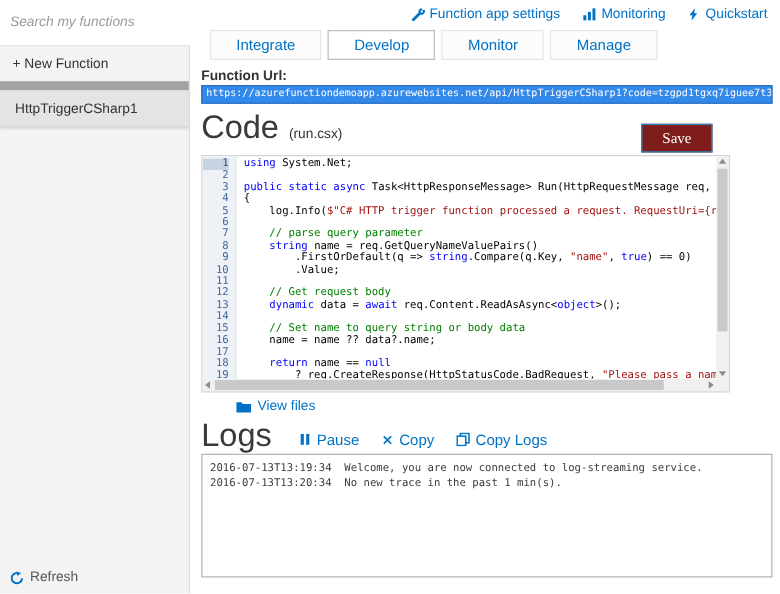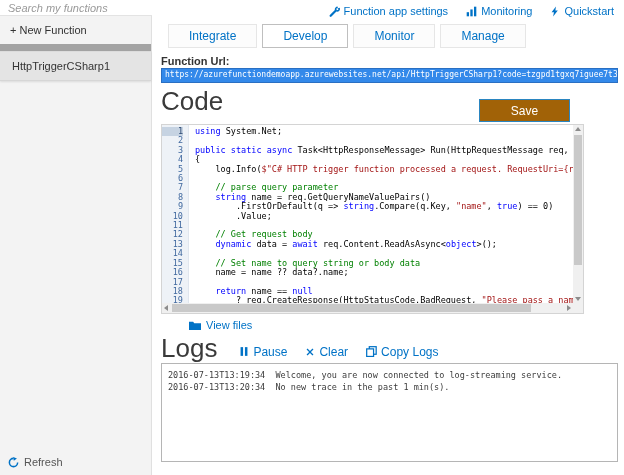--- a/index.html
+++ b/index.html
@@ -2,21 +2,21 @@
 <html><head>
 <meta charset="utf-8">
 <style>
   * { margin:0; padding:0; box-sizing:border-box; }
   html,body { width:624px; height:475px; overflow:hidden; }
   body { font-family:"Liberation Sans",sans-serif; background:#fff; color:#333; }
   .app { position:relative; width:624px; height:475px; background:#fff; overflow:hidden; }
 
   
   .sidebar { position:absolute; left:0; top:0; width:152px; height:475px; background:#f3f3f3; border-right:1px solid #e0e0e0; }
-  .search { display:block; width:152px; height:16px; border:none; border-bottom:1px solid #e3e3e3; padding:0 8px; font-family:"Liberation Sans",sans-serif; font-size:11px; background:#fff; outline:none; color:#333; }
+  .search { display:block; width:152px; height:37px; border:none; border-bottom:1px solid #e3e3e3; padding:0 8px; font-family:"Liberation Sans",sans-serif; font-size:11px; background:#fff; outline:none; color:#333; }
   .search::placeholder { color:#9a9a9a; font-style:italic; }
   .side-item { font-size:11px; color:#333; padding:8px 10px; cursor:pointer; }
   .side-item.new-fn { border-bottom:7px solid #a3a3a3; }
   .side-item.selected { background:#e4e4e4; border-top:1px solid #dcdcdc; border-bottom:1px solid #d6d6d6; box-shadow:0 1px 2px rgba(0,0,0,.10);padding-left:12px; }
   .refresh { position:absolute; left:8px; bottom:7px; font-size:11px; color:#555; display:flex; align-items:center; gap:5px; cursor:pointer; }
 
   
   .main { position:absolute; left:153px; top:0; right:0; height:475px; background:#fff; }
   .topbar { position:absolute; top:5px; right:10px; display:flex; gap:18px; }
   .toplink { font-size:11px; color:#0072c6; display:flex; align-items:center; gap:4px; cursor:pointer; white-space:nowrap; }
@@ -24,24 +24,24 @@
   .icon svg { display:block; }
 
   .tabs { position:absolute; top:24px; left:15px; display:flex; gap:5px; }
   .tab { font-size:12px; color:#0072c6; padding:4px 20px; border:1px solid #e6e6e6; background:#fcfcfc; cursor:pointer; }
   .tab.active { background:#fff; border-color:#bfbfbf; }
 
   .content { position:absolute; top:45px; left:8px; right:6px; bottom:0; }
   .fn-url-label { position:absolute; top:10px; left:0; font-size:11px; font-weight:bold; color:#333; }
   .fn-url { position:absolute; top:23px; left:0; right:0; height:15px; background:#3389ea; border:1px solid #2a6fc2; color:#fff; font-family:"DejaVu Sans Mono",monospace; font-size:8px; line-height:12px; padding:0 3px; white-space:nowrap; overflow:hidden; cursor:text; }
 
-  .code-title-row { position:absolute; top:41px; left:0; display:flex; align-items:baseline; gap:8px;flex-direction:column; }
+  .code-title-row { position:absolute; top:41px; left:0; display:flex; align-items:baseline; gap:8px; }
   .big-title { font-size:26px; font-weight:300; color:#3a3a3a; }
   .filename { font-size:11px; color:#333; }
-  .save-btn { position:absolute; top:54px; right:48px; width:91px; height:23px; background:#a16207; border:1px solid #2a85c0; color:#fff; font-family:Liberation Sans, sans-serif; font-size:12px; cursor:pointer; }
+  .save-btn { position:absolute; top:54px; right:48px; width:57px; height:23px; background:#7f1d1d; border:1px solid #2a85c0; color:#fff; font-family:Liberation Serif, serif; font-size:12px; cursor:pointer; }
 
   
   .editor { position:absolute; top:79px; left:0; width:423px; height:190px; border:1px solid #d4d4d4; background:#fff; overflow:hidden; }
   .gutter { position:absolute; left:0; top:0; bottom:10px; width:27px; background:#eef2f7; border-right:1px solid #e0e6ee; color:#41699f; font-family:"DejaVu Sans Mono",monospace; font-size:8.5px; line-height:9.4px; text-align:right; padding:2px 5px 0 0; overflow:hidden; }
   .gl.cur { background:#c6d3e2; color:#2c4a73; }
   .codelines { position:absolute; left:28px; top:0; right:10px; bottom:10px; overflow:hidden; font-family:"DejaVu Sans Mono",monospace; font-size:8.5px; line-height:9.4px; white-space:pre; padding:2px 0 0 5px; color:#000; }
   .tok-k { color:#0000ff;text-align:right; }
   .tok-s { color:#a31515; }
   .tok-c { color:#008000; }
   .tok-p { color:#000; }
@@ -187,21 +187,21 @@
                 </svg>
               </span>
               <span>Pause</span>
             </span>
             <span class="logctl">
               <span class="icon">
                 <svg width="10" height="10" viewBox="0 0 16 16" fill="#0072c6">
                   <path d="M2.5 4L4 2.5 8 6.5l4-4L13.5 4l-4 4 4 4-1.5 1.5-4-4-4 4L2.5 12l4-4z"></path>
                 </svg>
               </span>
-              <span>Clear</span>
+              <span>Copy</span>
             </span>
             <span class="logctl">
               <span class="icon">
                 <svg width="11" height="11" viewBox="0 0 16 16">
                   <rect x="4.8" y="1" width="10" height="11" fill="none" stroke="#0072c6" stroke-width="1.8"></rect>
                   <rect x="1" y="4.2" width="10" height="11" fill="#fff" stroke="#0072c6" stroke-width="1.8"></rect>
                 </svg>
               </span>
               <span>Copy Logs</span>
             </span>

